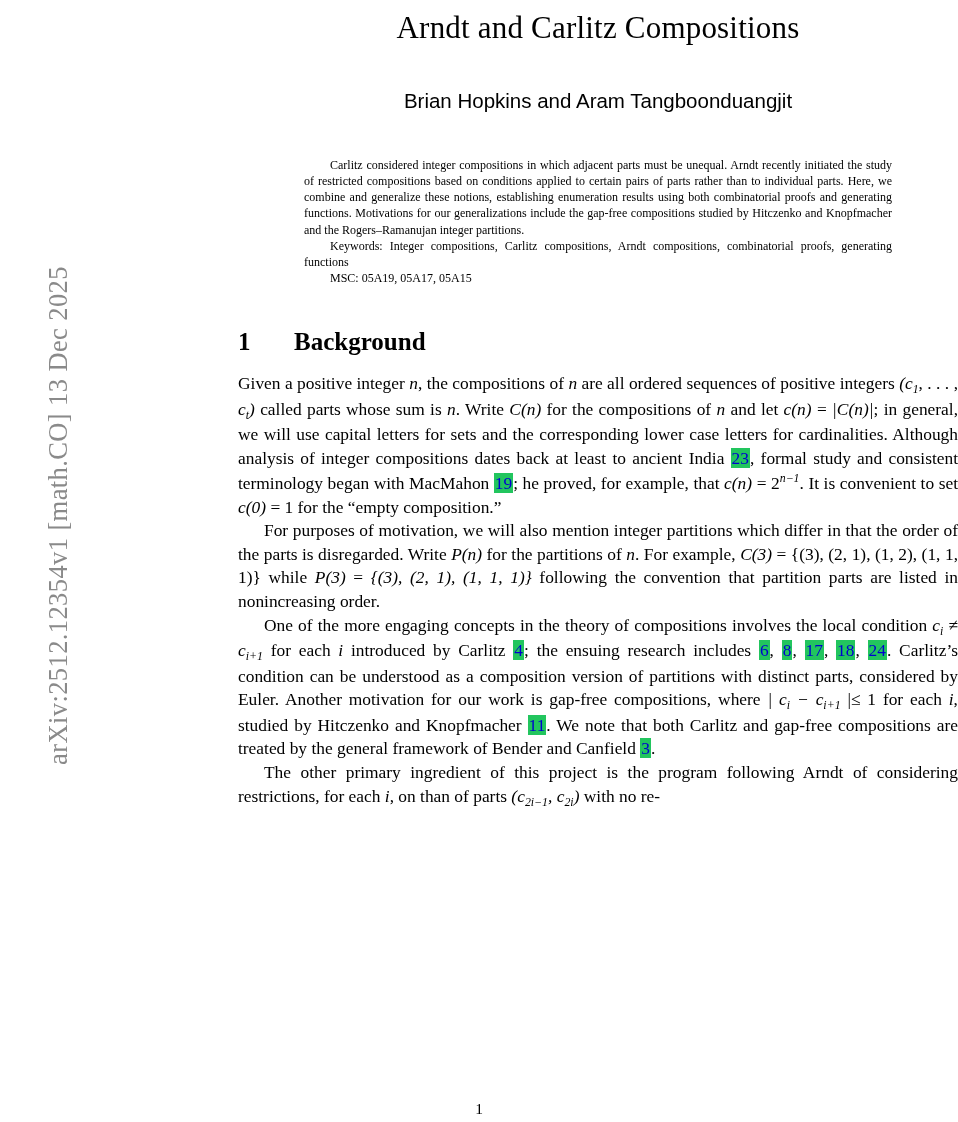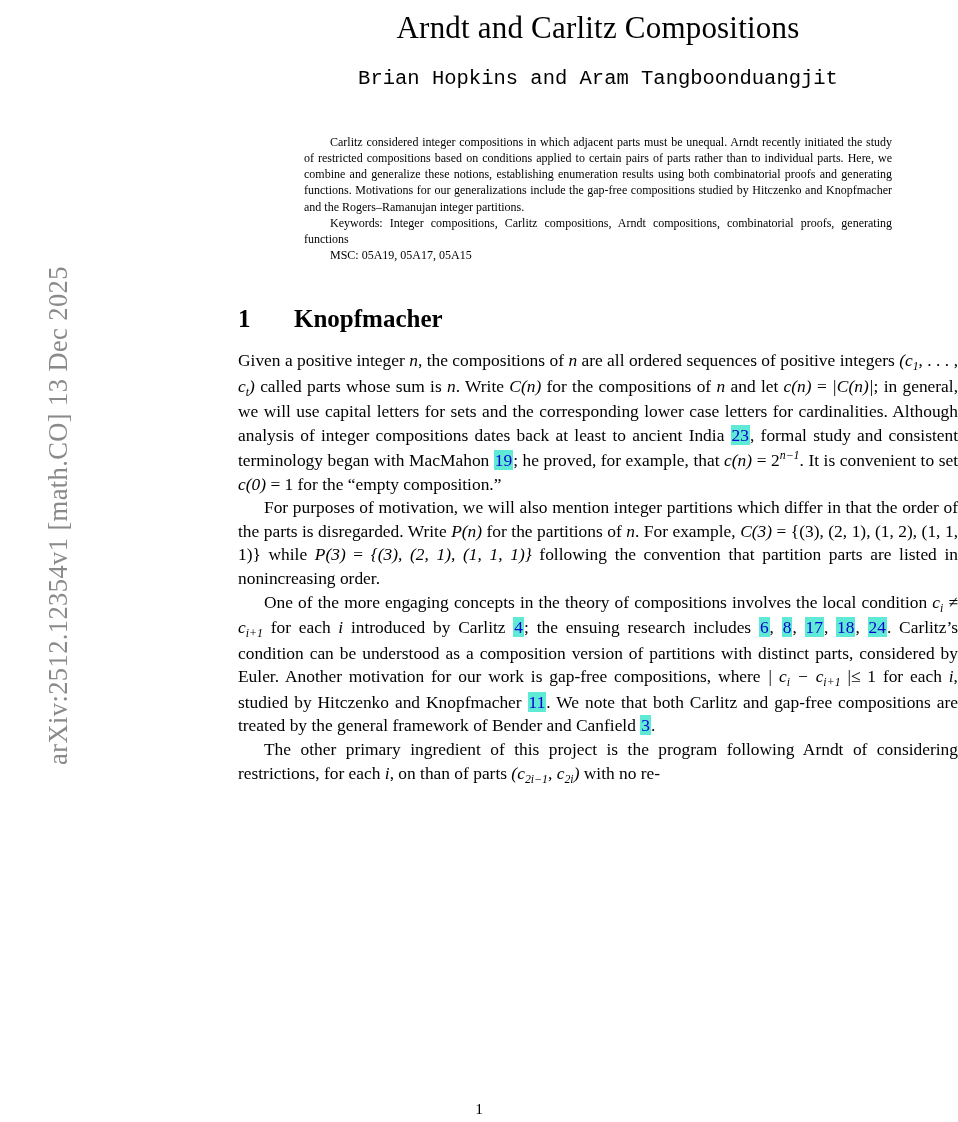--- a/index.html
+++ b/index.html
@@ -47,22 +47,22 @@
     font-size: 31px;
     letter-spacing: 0.2px;
     margin-top: 2px;
     margin-bottom: 0;
     font-weight: normal;
     font-family: "Liberation Serif", serif;
   }
   .authors {
     text-align: center;
     font-size: 20.5px;
-    margin-top: 21px;
-    font-family: Liberation Mono, monospace;
+    margin-top: 43px;
+    font-family: Liberation Sans, sans-serif;
   }
   .abstract-block {
     margin: 0 auto;
     width: 588px;
     margin-top: 44px;
   }
   .abstract-head {
     text-align: center;
     font-weight: bold;
     font-size: 15.5px;
@@ -97,21 +97,21 @@
     text-justify: inter-word;
   }
   .body-text p {
     margin: 0;
     text-indent: 26px;
   }
   .body-text p.noindent {
     text-indent: 0;
   }
   .cite {
-    background: #5eead4;
+    background: #22c55e;
     color: #0000d0;
     padding: 0 1px;
   }
   .cite-link {
     color: #0000d0;
     text-decoration: none;
   }
   i.math, span.math {
     font-family: "Liberation Serif", serif;
     font-style: italic;
@@ -152,21 +152,21 @@
 
     <div class="abstract-block">
       <div class="abstract-body">
         <p>Carlitz considered integer compositions in which adjacent parts must be unequal. Arndt recently initiated the study of restricted compositions based on conditions applied to certain pairs of parts rather than to individual parts. Here, we combine and generalize these notions, establishing enumeration results using both combinatorial proofs and generating functions. Motivations for our generalizations include the gap-free compositions studied by Hitczenko and Knopfmacher and the Rogers–Ramanujan integer partitions.</p>
         <p>Keywords: Integer compositions, Carlitz compositions, Arndt compositions, combinatorial proofs, generating functions</p>
         <p>MSC: 05A19, 05A17, 05A15</p>
       </div>
     </div>
 
     <div class="section-head">
-      <span class="secnum">1</span><span>Knopfmacher</span>
+      <span class="secnum">1</span><span>Background</span>
     </div>
 
     <div class="body-text">
 
       <p class="noindent"><span>Given a positive integer </span><i class="math">n</i><span>, the compositions of </span><i class="math">n</i><span> are all ordered sequences of positive integers </span><span class="math">(<i>c</i><sub>1</sub><span class="mathup">, . . . ,</span> <i>c</i><sub>t</sub>)</span><span> called parts whose sum is </span><i class="math">n</i><span>. Write </span><span class="math"><i>C</i>(<i>n</i>)</span><span> for the compositions of </span><i class="math">n</i><span> and let </span><span class="math"><i>c</i>(<i>n</i>) <span class="mathup">=</span> |<i>C</i>(<i>n</i>)|</span><span>; in general, we will use capital letters for sets and the corresponding lower case letters for cardinalities. Although analysis of integer compositions dates back at least to ancient India </span><span class="cite"><a class="cite-link">23</a></span><span>, formal study and consistent terminology began with MacMahon </span><span class="cite"><a class="cite-link">19</a></span><span>; he proved, for example, that </span><span class="math"><i>c</i>(<i>n</i>) <span class="mathup">= 2</span><sup>n−1</sup></span><span>. It is convenient to set </span><span class="math"><i>c</i>(0) <span class="mathup">= 1</span></span><span> for the “empty composition.”</span></p>
 
       <p><span>For purposes of motivation, we will also mention integer partitions which differ in that the order of the parts is disregarded. Write </span><span class="math"><i>P</i>(<i>n</i>)</span><span> for the partitions of </span><i class="math">n</i><span>. For example, </span><span class="math"><i>C</i>(3) <span class="mathup">= {(3), (2, 1), (1, 2), (1, 1, 1)}</span></span><span> while </span><span class="math"><i>P</i>(3) <span class="mathup">=</span></span> <span class="math mathup">{(3), (2, 1), (1, 1, 1)}</span><span> following the convention that partition parts are listed in nonincreasing order.</span></p>
 
       <p><span>One of the more engaging concepts in the theory of compositions involves the local condition </span><span class="math"><i>c</i><sub>i</sub> <span class="mathup">≠</span> <i>c</i><sub>i+1</sub></span><span> for each </span><i class="math">i</i><span> introduced by Carlitz </span><span class="cite"><a class="cite-link">4</a></span><span>; the ensuing research includes </span><span class="cite"><a class="cite-link">6</a></span>, <span class="cite"><a class="cite-link">8</a></span>, <span class="cite"><a class="cite-link">17</a></span>, <span class="cite"><a class="cite-link">18</a></span>, <span class="cite"><a class="cite-link">24</a></span><span>. Carlitz’s condition can be understood as a composition version of partitions with distinct parts, considered by Euler. Another motivation for our work is gap-free compositions, where </span><span class="math">| <i>c</i><sub>i</sub> − <i>c</i><sub>i+1</sub> <span class="mathup">|≤ 1</span></span><span> for each </span><i class="math">i</i><span>, studied by Hitczenko and Knopfmacher </span><span class="cite"><a class="cite-link">11</a></span><span>. We note that both Carlitz and gap-free compositions are treated by the general framework of Bender and Canfield </span><span class="cite"><a class="cite-link">3</a></span><span>.</span></p>
 

